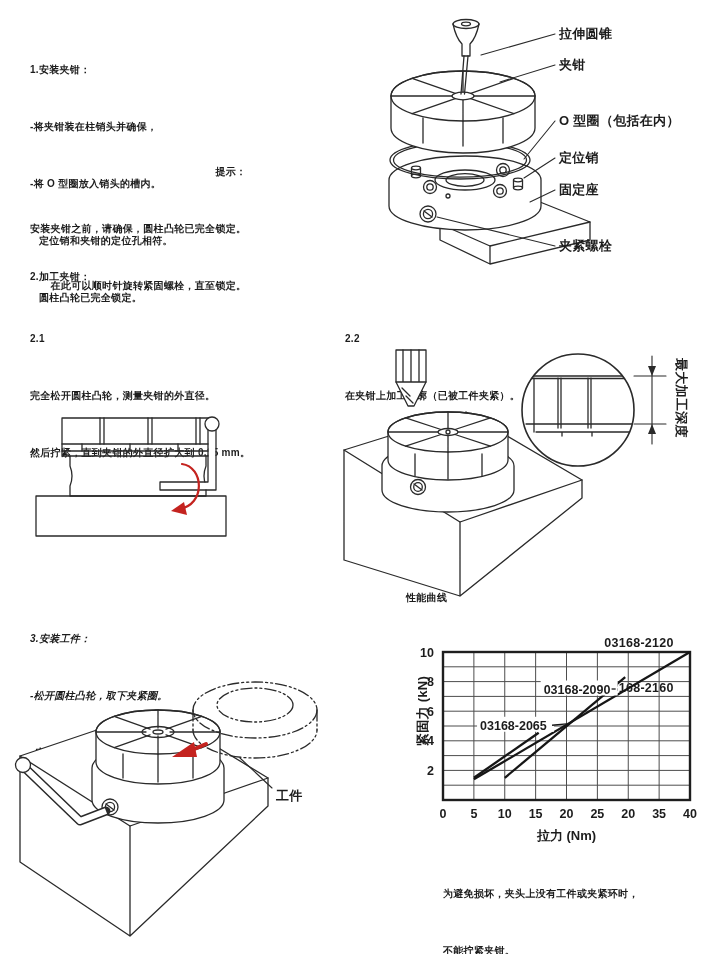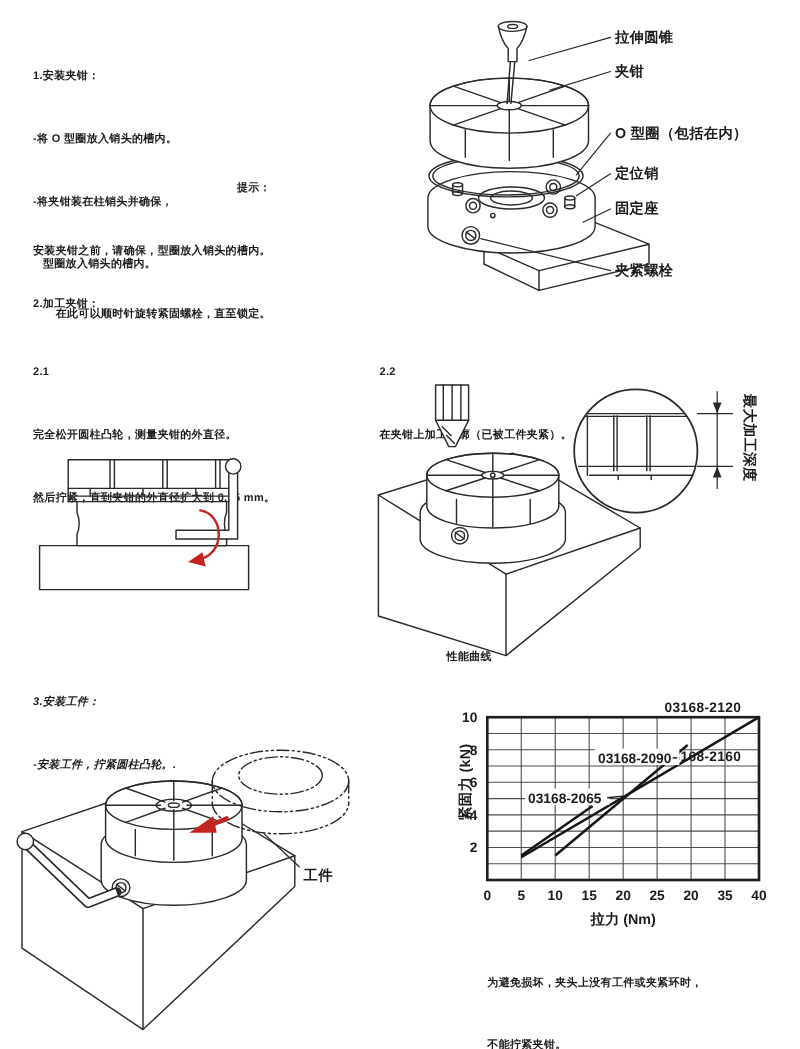--- a/index.html
+++ b/index.html
@@ -24,28 +24,29 @@
         transform:rotate(-90deg);font-size:13px;}
   #cornerlabels{position:absolute;left:558px;top:606px;width:162px;text-align:center;line-height:15px;font-size:12.5px;}
 </style>
 </head>
 <body>
 
 <div id="page">
 
   <div class="blk zh" style="left:30px;top:22px;">
     <div>1.安装夹钳：</div>
+    <div>-将夹钳装在柱销头并确保，</div>
     <div>-将 O 型圈放入销头的槽内。</div>
-    <div>-将夹钳装在柱销头并确保，</div>
-    <div class="ind">型圈放入销头的槽内。</div>
+    <div class="ind">定位销和夹钳的定位孔相符。</div>
+    <div class="ind">圆柱凸轮已完全锁定。</div>
   </div>
 
   <div class="blk zh" style="left:30px;top:124px;text-align:right;">
     <div>提示：</div>
-    <div>安装夹钳之前，请确保，型圈放入销头的槽内。</div>
+    <div>安装夹钳之前，请确保，圆柱凸轮已完全锁定。</div>
     <div>在此可以顺时针旋转紧固螺栓，直至锁定。</div>
   </div>
 
   <svg style="left:378px;top:10px;" width="348" height="255" viewBox="0 0 348 255">
     <g class="ink">
 
       <path class="wfill" d="M62 214 L162 192 L212 212 L112 236 Z"></path>
       <path d="M62 214 L62 230 L112 254 L212 230 L212 212 M112 236 L112 254"></path>
 
       <path class="wfill" d="M11 170 A76 24 0 0 1 163 170 L163 196 A76 24 0 0 1 11 196 Z"></path>
@@ -168,20 +169,21 @@
         <path class="thin" d="M304 28 L336 28 M304 76 L336 76 M322 8 L322 96"></path>
         <polygon points="322,28 318,18 326,18" fill="#2a2a2a" stroke="none"></polygon>
         <polygon points="322,76 318,86 326,86" fill="#2a2a2a" stroke="none"></polygon>
       </g>
     </g>
     <text class="lbl" transform="translate(347 10) rotate(90)">最大加工深度</text>
   </svg>
 
   <div class="blk zh" style="left:30px;top:591px;font-style:italic;">
     <div>3.安装工件：</div>
+    <div>-松开圆柱凸轮，取下夹紧圈。</div>
     <div>-安装工件，拧紧圆柱凸轮。.</div>
   </div>
 
   <svg style="left:8px;top:650px;" width="335" height="295" viewBox="0 0 335 295">
     <g class="ink">
       <path class="wfill" d="M12 106 L148 60 L260 128 L122 176 Z"></path>
       <path d="M12 106 L12 212 L122 286 L122 176 M122 286 L260 156 L260 128"></path>
       <g>
         <path class="wfill" d="M84 118 A66 23 0 0 1 216 118 L216 150 A66 23 0 0 1 84 150 Z"></path>
         <circle cx="102" cy="157" r="8" class="wfill"></circle>

